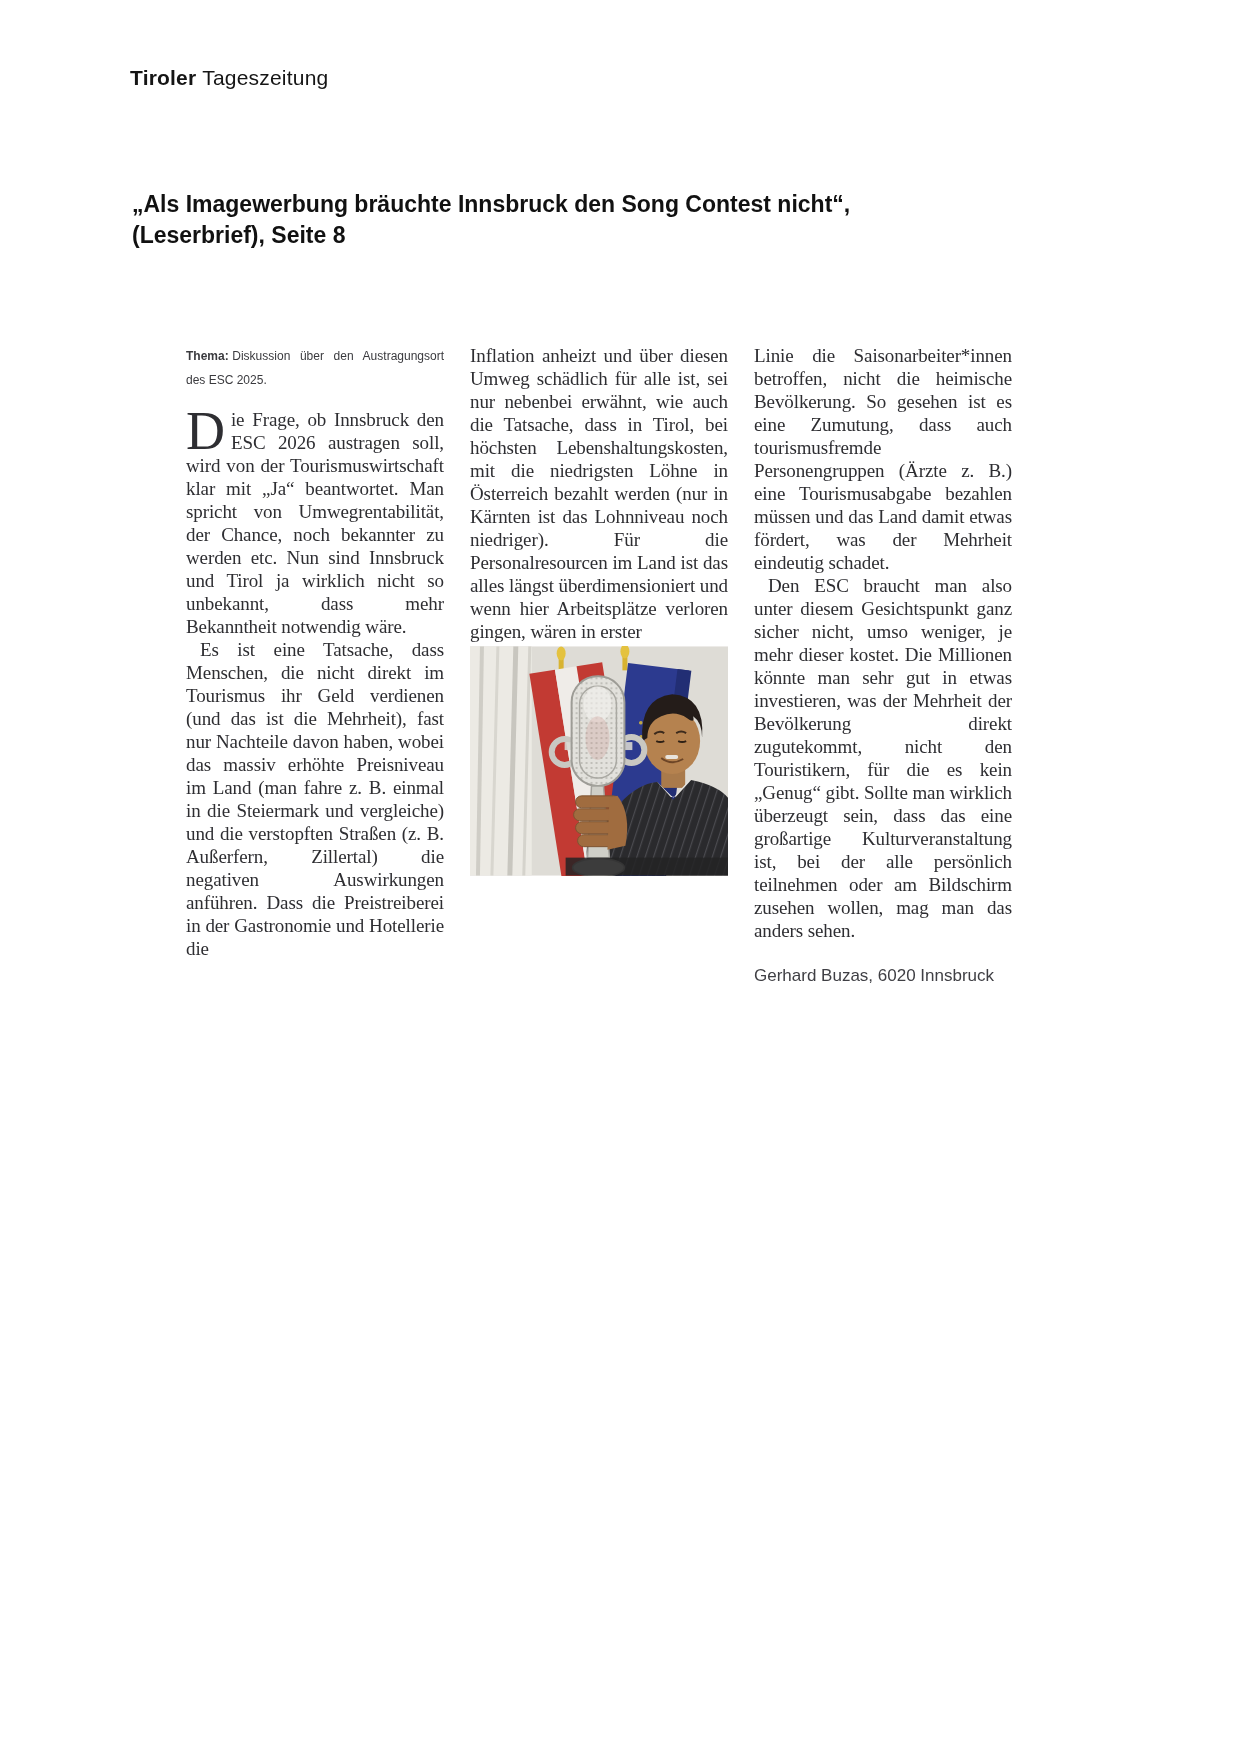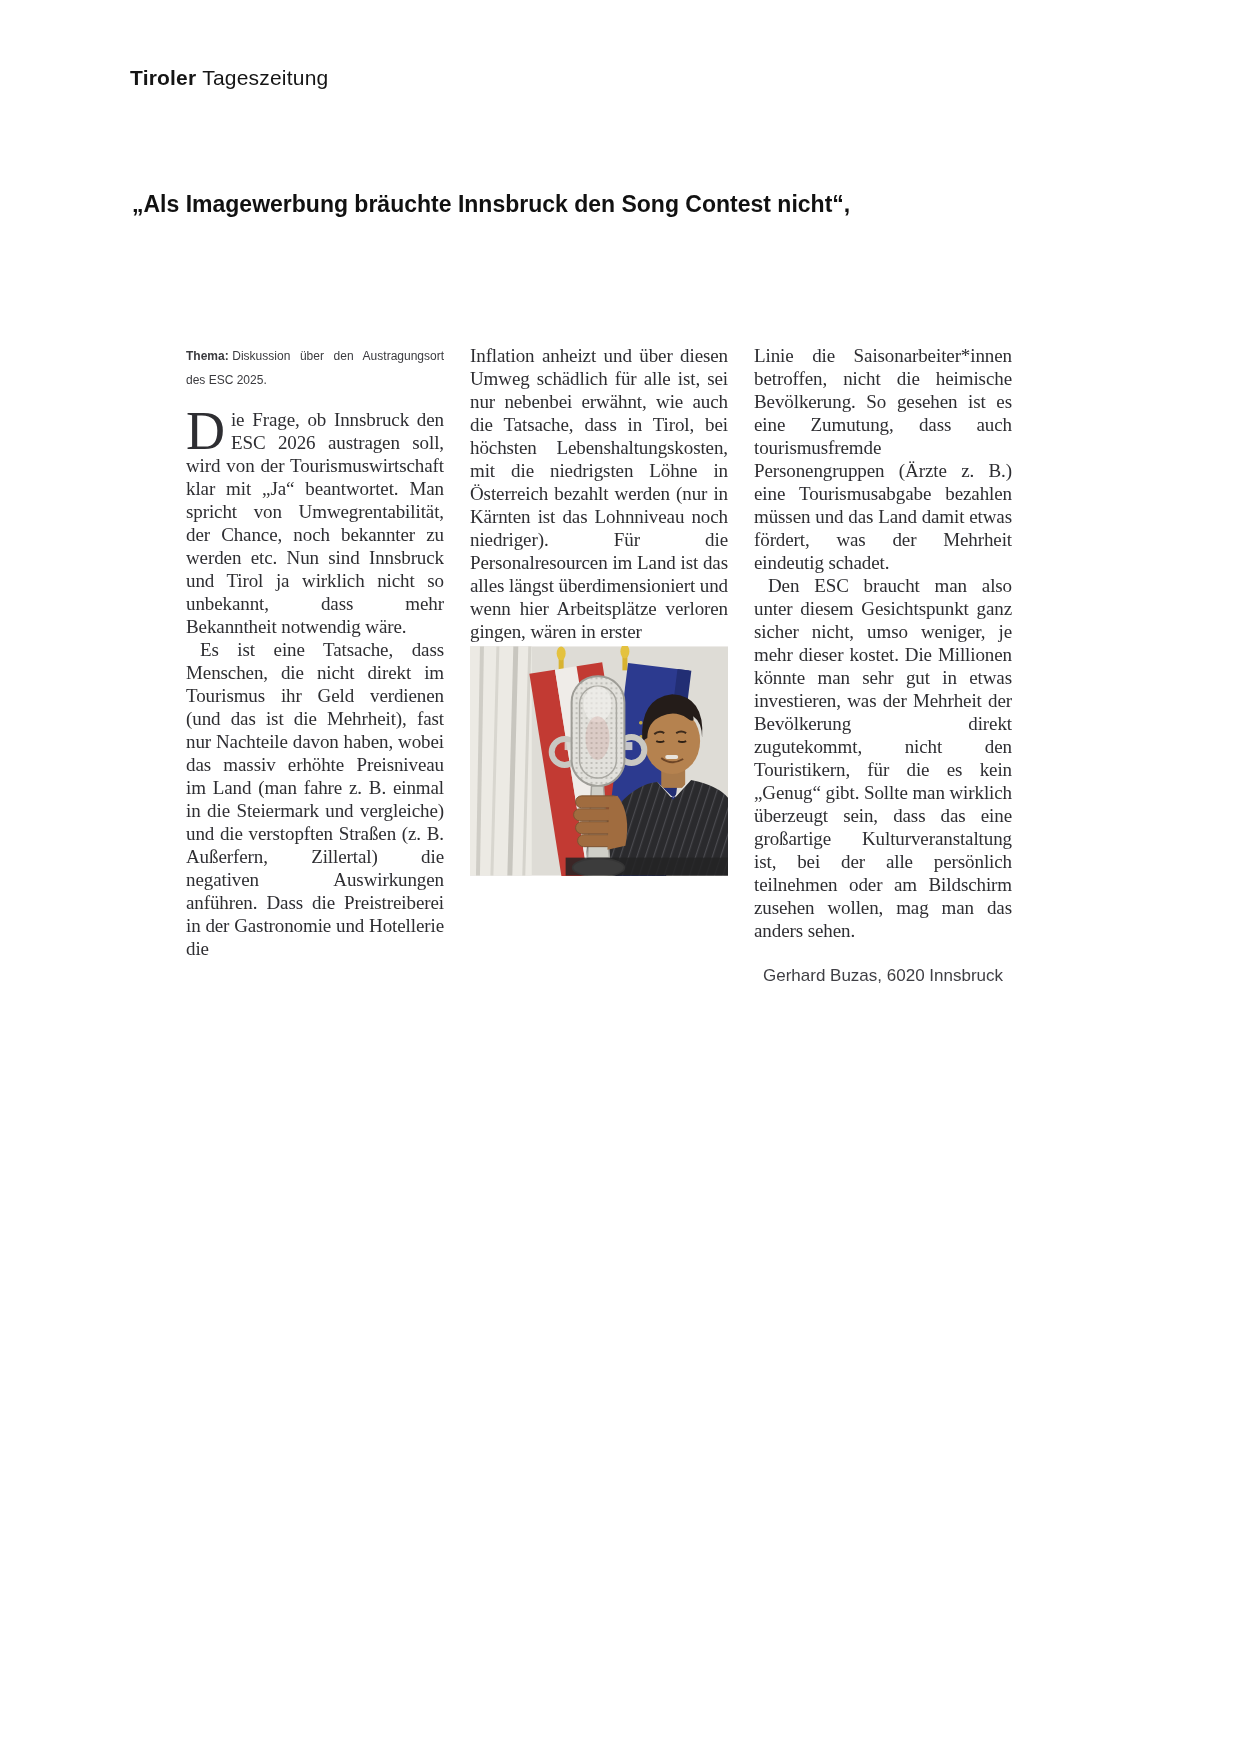--- a/index.html
+++ b/index.html
@@ -72,41 +72,42 @@
     color:#38383c;
     text-align:justify;
   }
   .credit{
     position:absolute;right:0;bottom:2px;
     font-weight:400;font-size:10.5px;color:#5a5a5e;letter-spacing:0;
   }
   .signature{
     margin-top:24px;
     font-family:"Liberation Sans",sans-serif;
-    font-size:17px;color:#3f3f44;text-align:center;
+    font-size:17px;color:#3f3f44;
   }
   
   .footer{
     position:absolute;left:0;top:1652px;width:100%;
     text-align:center;font-size:19px;color:#1d1d1d;
   }
   .footer .num{font-weight:bold;}
   .footer span{margin:0 3px;}
 </style>
 </head>
 <body>
 
 <div class="page">
 
   <div class="masthead">
     <span class="brand">Tiroler</span><span class="rest">Tageszeitung</span>
   </div>
 
   <div class="toc">
     <div>„Als Imagewerbung bräuchte Innsbruck den Song Contest nicht“,</div>
+    <div>(Leserbrief), Seite 8</div>
   </div>
 
   <div class="article">
 
     <div class="columns">
 
       <div class="col">
         <div class="lead">
           <span class="lead-label">Thema:</span><span class="lead-text">Diskussion über den Austragungsort des ESC 2025.</span>
         </div>

